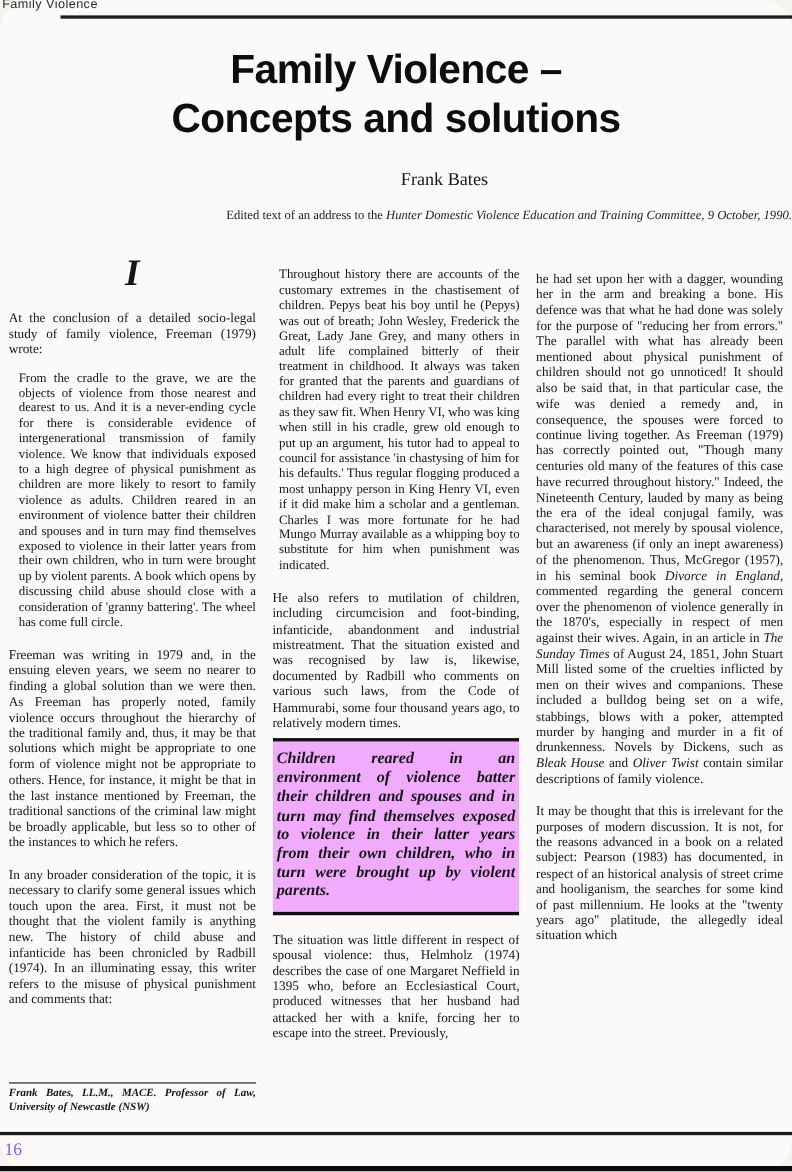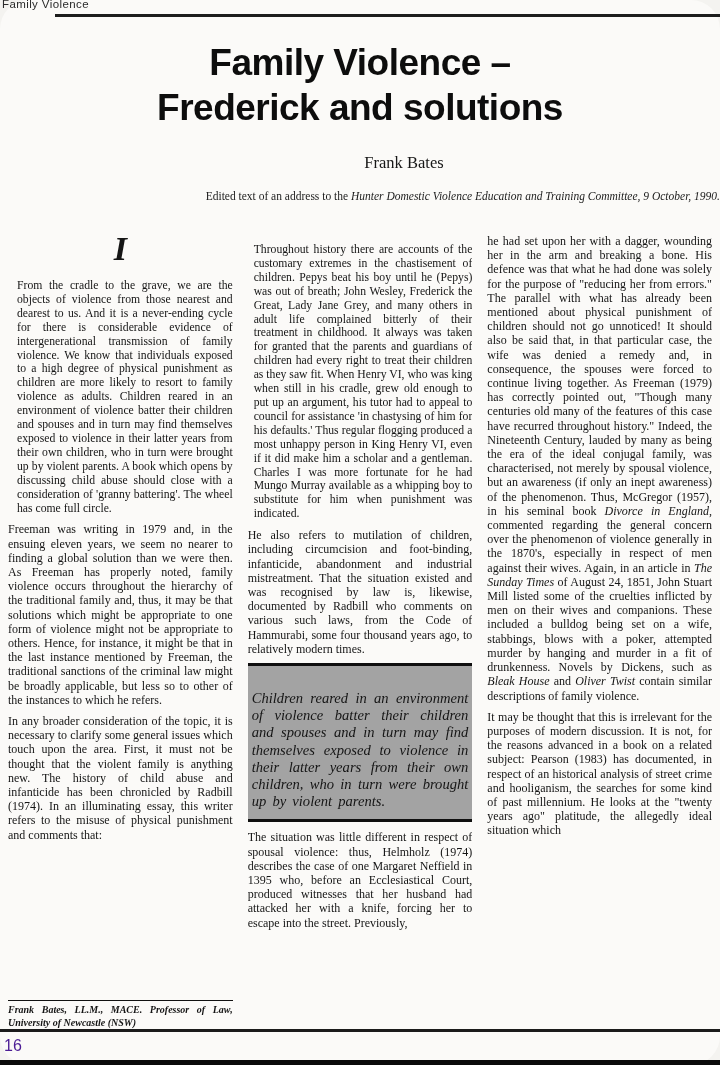--- a/index.html
+++ b/index.html
@@ -45,102 +45,103 @@
   .subtitle .it { font-style:italic; }
 
   
   .columns {
     position:absolute; top:231px; left:8px; right:8px; height:798px;
     display:flex; gap:15px;
   }
   .col { flex:1 1 0; overflow:hidden; position:relative; }
 
   p.body {
-    margin:3px 0 7px 0;
+    margin:15px 0 7px 0;
     font-size:12px; line-height:14.2px;
     text-align:justify;
   }
   blockquote.quote {
     margin:12px 0 7px 0; padding:0 0 0 9px;
     font-size:11.7px; line-height:13.9px;
     text-align:justify;
   }
   .col2 blockquote.quote { padding-left:6px; }
 
   .section-numeral {
     text-align:center;
     font-size:34px; line-height:36px;
     font-weight:bold; font-style:italic;
     margin:0 0 10px 0;
   }
 
   .footnote {
-    position:absolute; bottom:0; left:0; right:0;
+    position:absolute; bottom:16px; left:0; right:0;
     background:#fbfaf8; padding-top:3px;
   }
   .footnote-rule { height:1.5px; background:#111; margin-bottom:3px; }
   .footnote-text {
     font-style:italic; font-weight:bold;
     font-size:10px; line-height:12.5px;
     text-align:justify; display:block;
   }
   .col1 { padding-bottom:38px; box-sizing:border-box; }
 
   .pullquote {
     margin:6px 0 8px 0;
     border-top:3.5px solid #0f0f0f;
     border-bottom:3.5px solid #0f0f0f;
-    background:#a3a3a3;
-    padding:24px 4px 9px 4px;
+    background:#f0abfc;
+    padding:8px 4px 9px 4px;
     font-size:14.6px; line-height:17.2px;
-    font-weight:normal; font-style:italic;
+    font-weight:bold; font-style:italic;
     text-align:justify;
     word-spacing:2.5px;
   }
 
   .it { font-style:italic; }
 
   
   .footer-rule {
     position:absolute; top:1029px; left:0; right:0;
     height:2.5px; background:#1b1b1b;
   }
   .page-number {
     position:absolute; top:1037px; left:4px;
-    font-family:Liberation Sans, sans-serif;
-    font-size:16px; color:#4c1d95;
+    font-family:Liberation Serif, serif;
+    font-size:16px; color:#8b5cf6;
   }
   .journal-citation {
     position:absolute; top:1042px; right:5px;
     font-family:"Liberation Sans", sans-serif;
     font-size:11.5px; color:#222; letter-spacing:.2px;
   }
   .bottom-bar {
     position:absolute; bottom:0; left:0; right:0;
     height:5px; background:#0a0a0a;
   }
 </style>
 </head>
 <body>
 
 <div class="page">
 
   <div class="running-head">Family Violence</div>
   <div class="head-rule"></div>
 
-  <h1 class="title"><span>Family Violence –</span><br><span>Frederick and solutions</span></h1>
+  <h1 class="title"><span>Family Violence –</span><br><span>Concepts and solutions</span></h1>
 
   <div class="author">Frank Bates</div>
 
   <div class="subtitle"><span>Edited text of an address to the </span><span class="it">Hunter Domestic Violence Education and Training Committee</span><span class="it">,  9 October, 1990.</span></div>
 
   <div class="columns">
 
     <div class="col col1">
       <div class="section-numeral">I</div>
+      <p class="body">At the conclusion of a detailed socio-legal study of family violence, Freeman (1979) wrote:</p>
       <blockquote class="quote">From the cradle to the grave, we are the objects of violence from those nearest and dearest to us. And it is a never-ending cycle for there is considerable evidence of intergenerational transmission of family violence. We know that individuals exposed to a high degree of physical punishment as children are more likely to resort to family violence as adults. Children reared in an environment of violence batter their children and spouses and in turn may find themselves exposed to violence in their latter years from their own children, who in turn were brought up by violent parents. A book which opens by discussing child abuse should close with a consideration of 'granny battering'. The wheel has come full circle.</blockquote>
       <p class="body">Freeman was writing in 1979 and, in the ensuing eleven years, we seem no nearer to finding a global solution than we were then. As Freeman has properly noted, family violence occurs throughout the hierarchy of the traditional family and, thus, it may be that solutions which might be appropriate to one form of violence might not be appropriate to others. Hence, for instance, it might be that in the last instance mentioned by Freeman, the traditional sanctions of the criminal law might be broadly applicable, but less so to other of the instances to which he refers.</p>
       <p class="body">In any broader consideration of the topic, it is necessary to clarify some general issues which touch upon the area. First, it must not be thought that the violent family is anything new. The history of child abuse and infanticide has been chronicled by Radbill (1974). In an illuminating essay, this writer refers to the misuse of physical punishment and comments that:</p>
       <div class="footnote">
         <div class="footnote-rule"></div>
         <span class="footnote-text">Frank Bates, LL.M., MACE. Professor of Law, University of Newcastle (NSW)</span>
       </div>
     </div>
 
     <div class="col col2">

